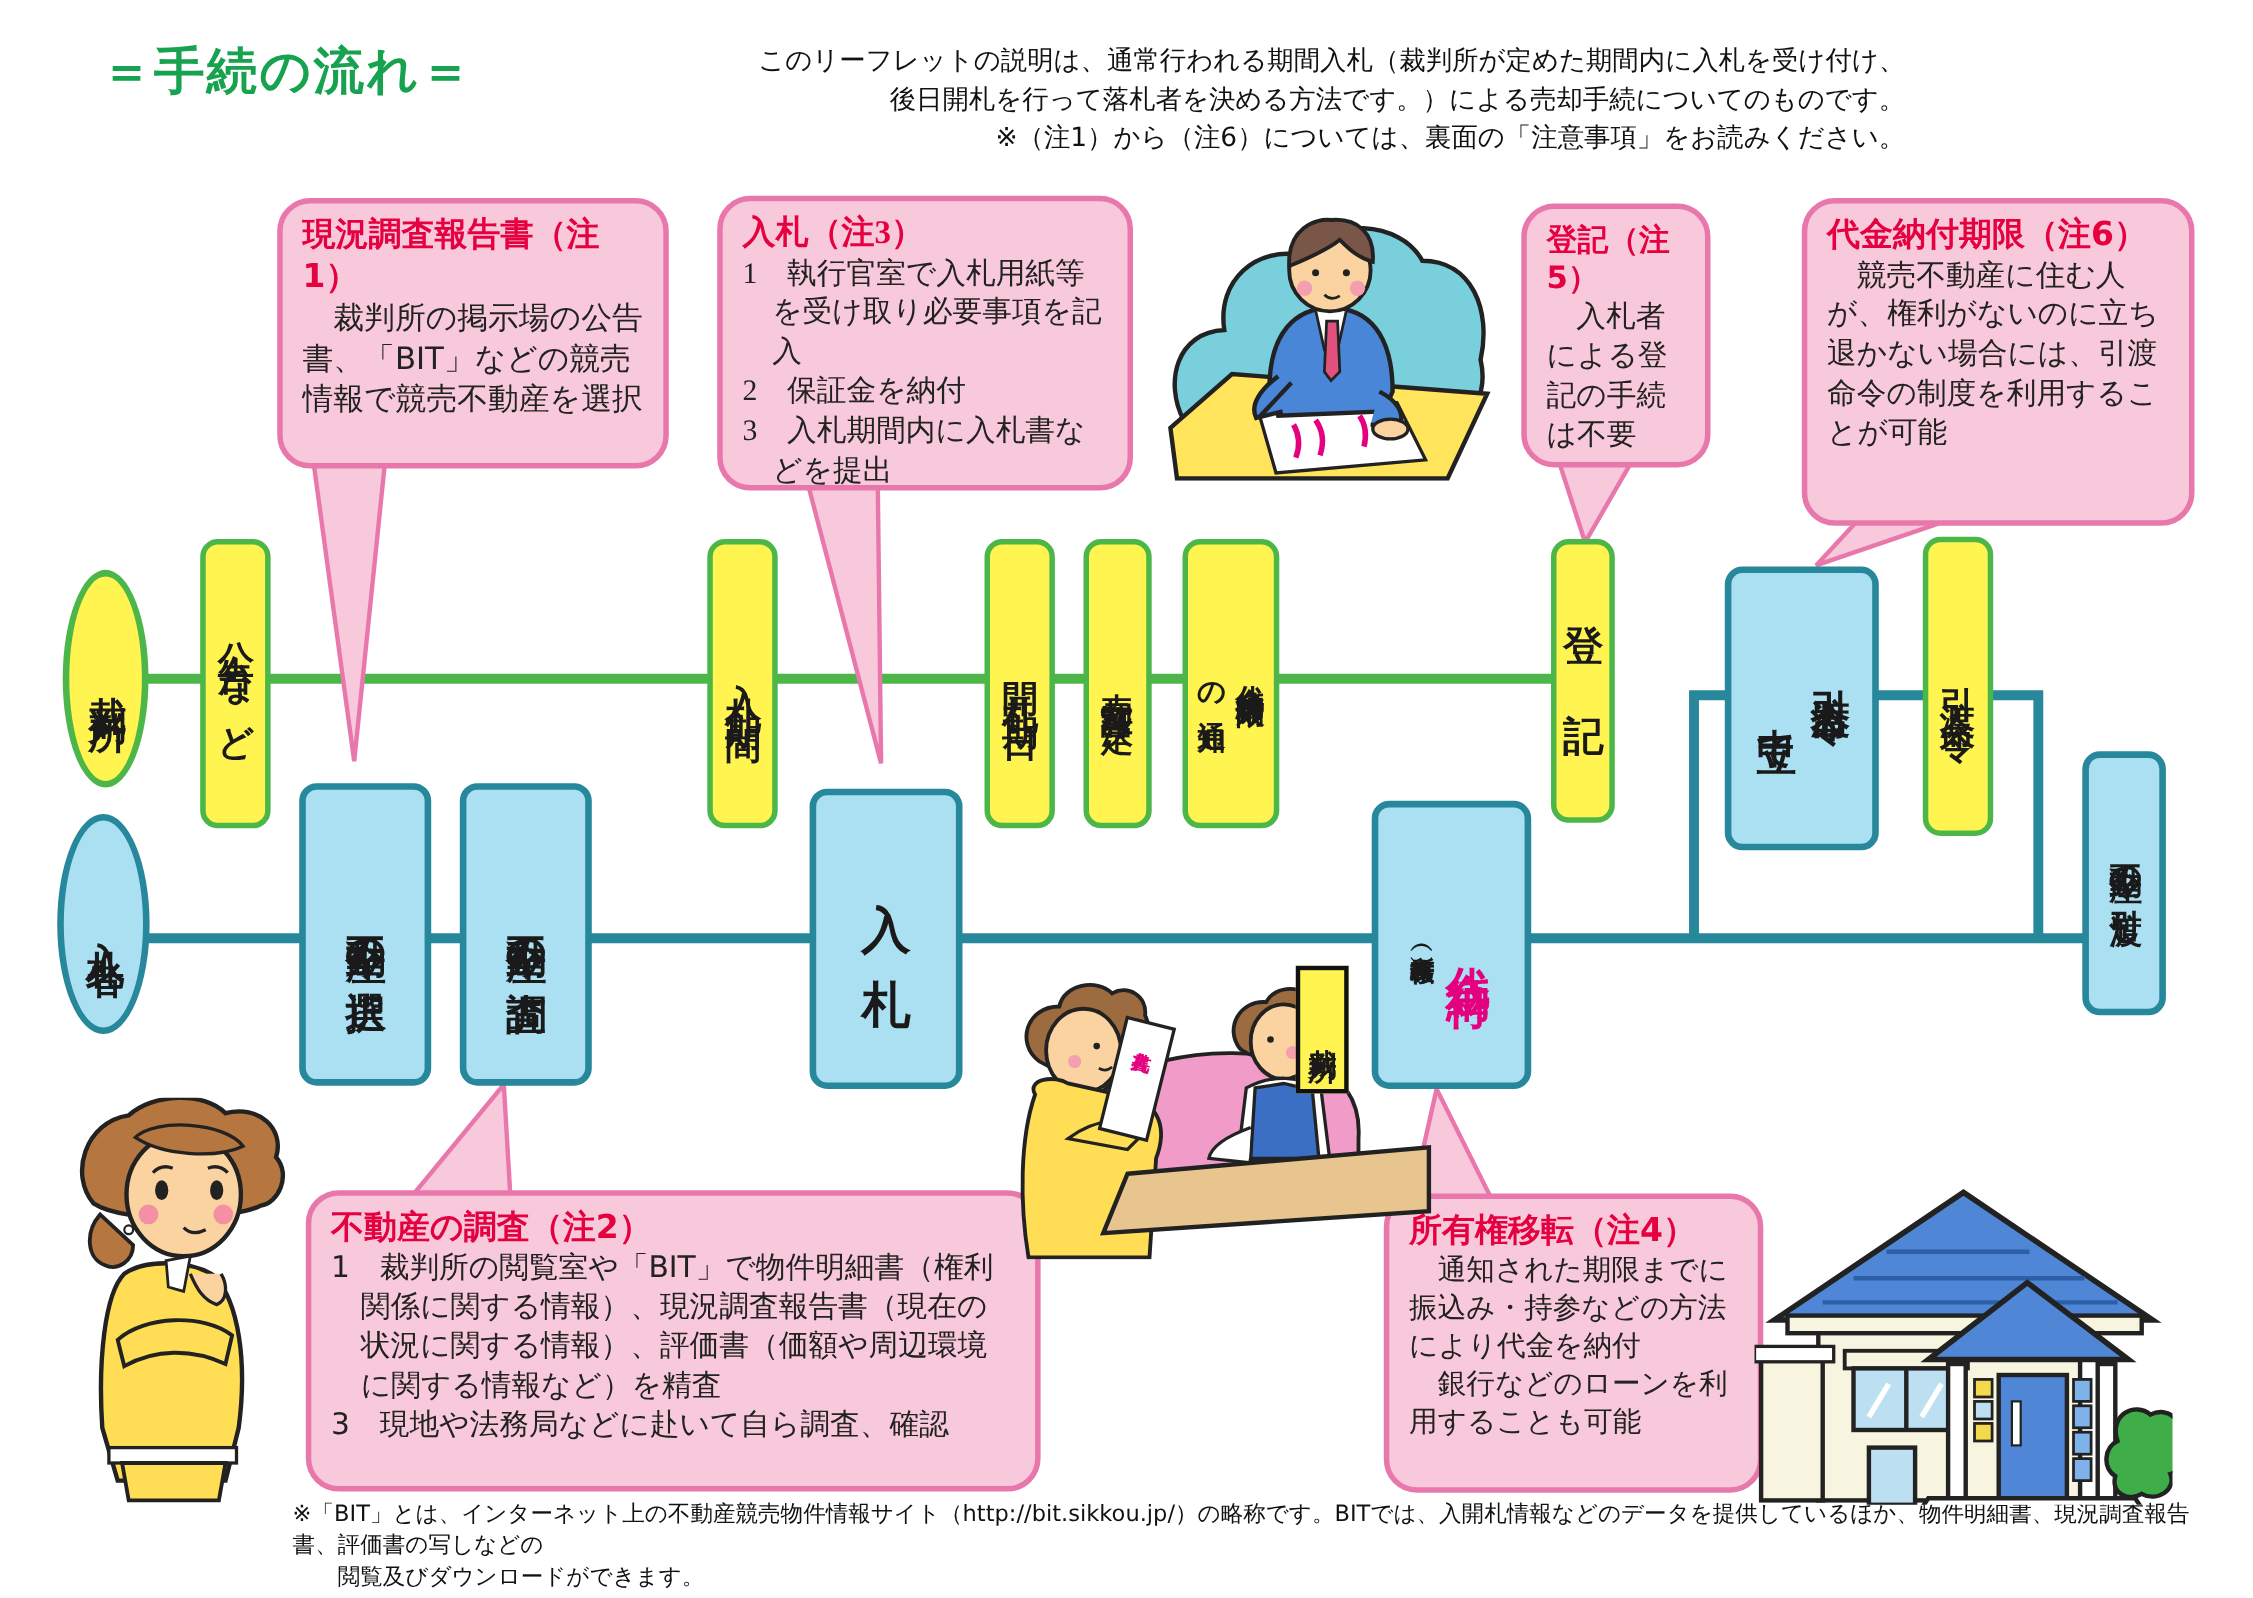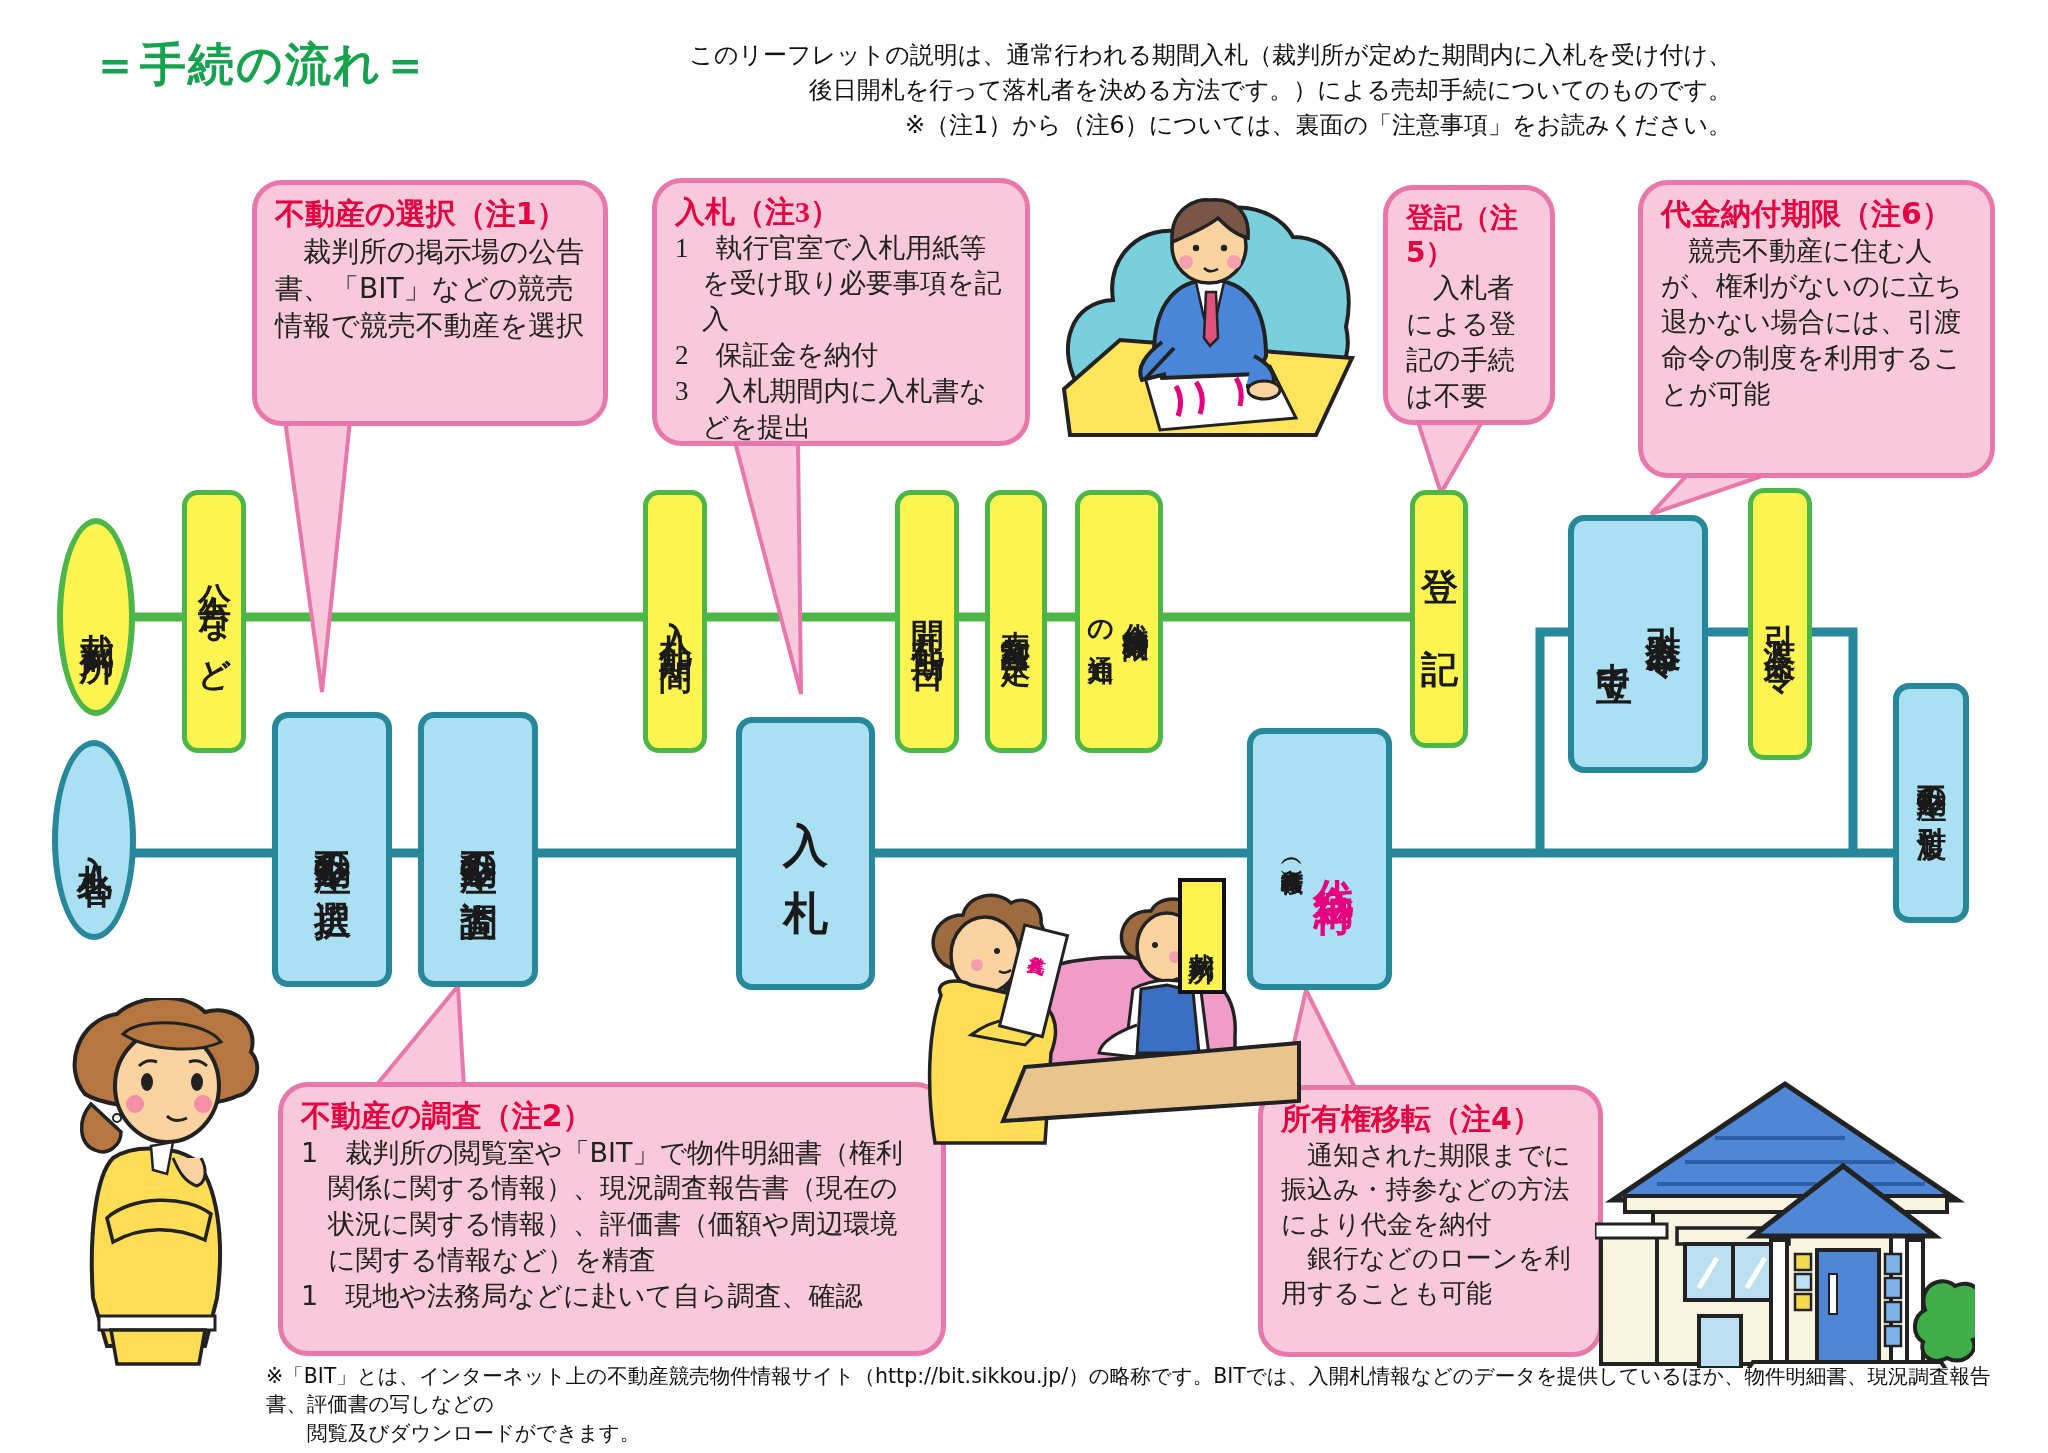--- a/index.html
+++ b/index.html
@@ -74,21 +74,21 @@
   </svg>
 
   <div class="abs page-title" style="left:92px;top:34px;">＝手続の流れ＝</div>
   <div class="abs desc" style="left:482px;top:38px;width:1250px;text-align:right;">
     <div>このリーフレットの説明は、通常行われる期間入札（裁判所が定めた期間内に入札を受け付け、</div>
     <div>後日開札を行って落札者を決める方法です。）による売却手続についてのものです。</div>
     <div>※（注1）から（注6）については、裏面の「注意事項」をお読みください。</div>
   </div>
 
   <div class="abs bubble" style="left:252px;top:180px;width:356px;height:246px;">
-    <div class="ttl">不動産の選択（注1）</div>
+    <div class="ttl">現況調査報告書（注1）</div>
     <div class="bd" style="font-size:28px;">　裁判所の掲示場の公告書、「BIT」などの競売情報で競売不動産を選択</div>
   </div>
 
   <div class="abs bubble" style="left:652px;top:178px;width:378px;height:268px;font-family:Liberation Serif, serif;">
     <div class="ttl">入札（注3）</div>
     <div class="bd li">1　執行官室で入札用紙等を受け取り必要事項を記入</div>
     <div class="bd li">2　保証金を納付</div>
     <div class="bd li">3　入札期間内に入札書などを提出</div>
   </div>
 
@@ -98,21 +98,21 @@
   </div>
 
   <div class="abs bubble" style="left:1638px;top:180px;width:357px;height:298px;">
     <div class="ttl">代金納付期限（注6）</div>
     <div class="bd">　競売不動産に住む人が、権利がないのに立ち退かない場合には、引渡命令の制度を利用することが可能</div>
   </div>
 
   <div class="abs bubble" style="left:278px;top:1082px;width:668px;height:274px;">
     <div class="ttl">不動産の調査（注2）</div>
     <div class="bd li">1　裁判所の閲覧室や「BIT」で物件明細書（権利関係に関する情報）、現況調査報告書（現在の状況に関する情報）、評価書（価額や周辺環境に関する情報など）を精査</div>
-    <div class="bd li">1　現地や法務局などに赴いて自ら調査、確認</div>
+    <div class="bd li">3　現地や法務局などに赴いて自ら調査、確認</div>
   </div>
 
   <div class="abs bubble" style="left:1258px;top:1085px;width:345px;height:272px;">
     <div class="ttl">所有権移転（注4）</div>
     <div class="bd" style="font-size:26px;">　通知された期限までに振込み・持参などの方法により代金を納付</div>
     <div class="bd" style="font-size:26px;">　銀行などのローンを利用することも可能</div>
   </div>
 
   <div class="abs ellipse court" style="left:57px;top:518px;width:78px;height:198px;">
     <span class="v actor">裁判所</span>

